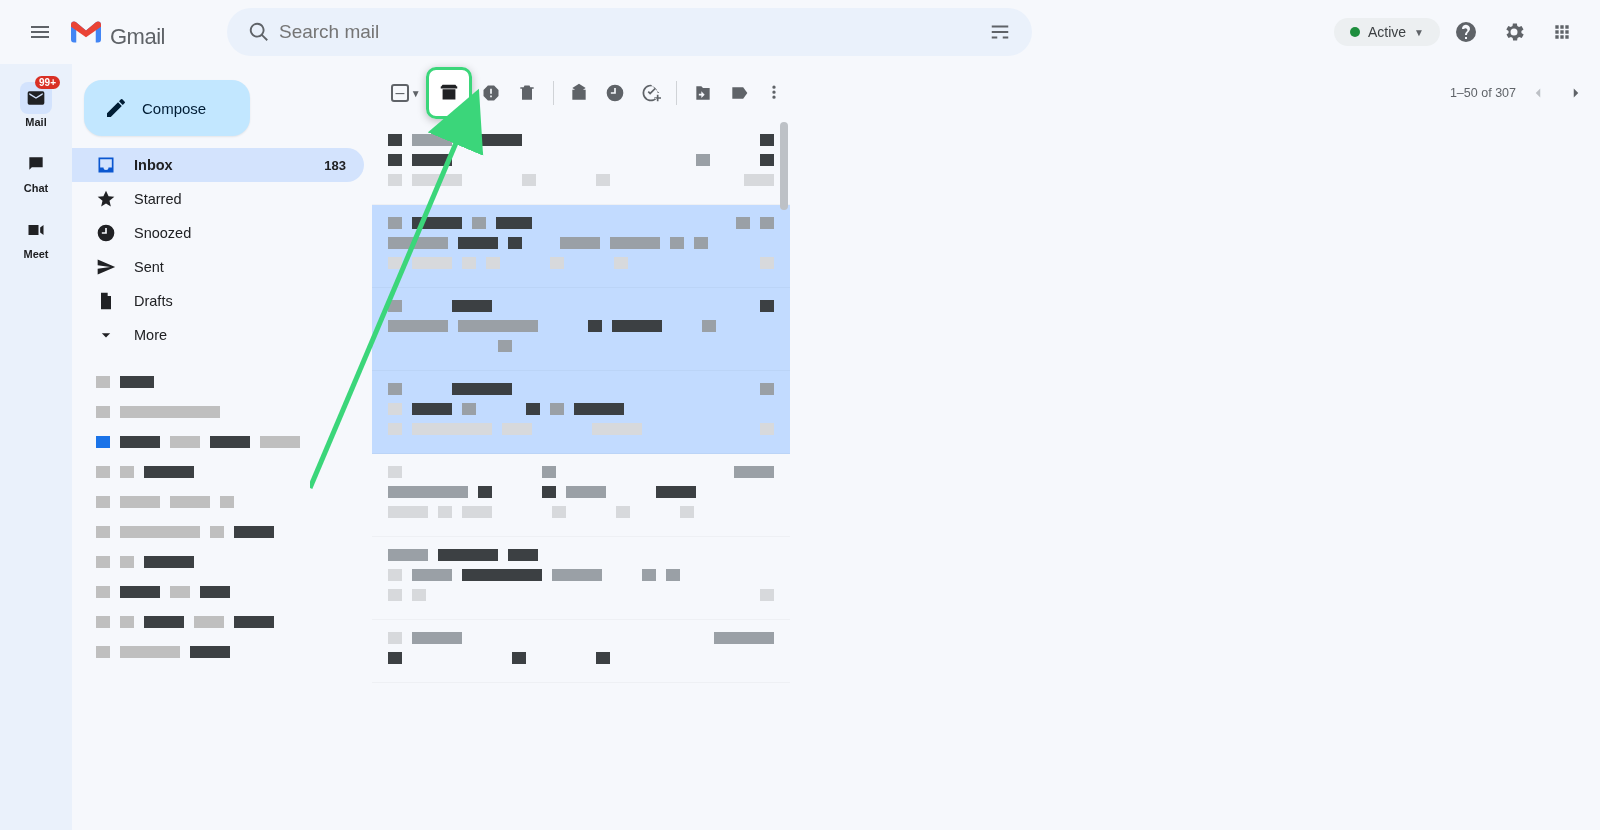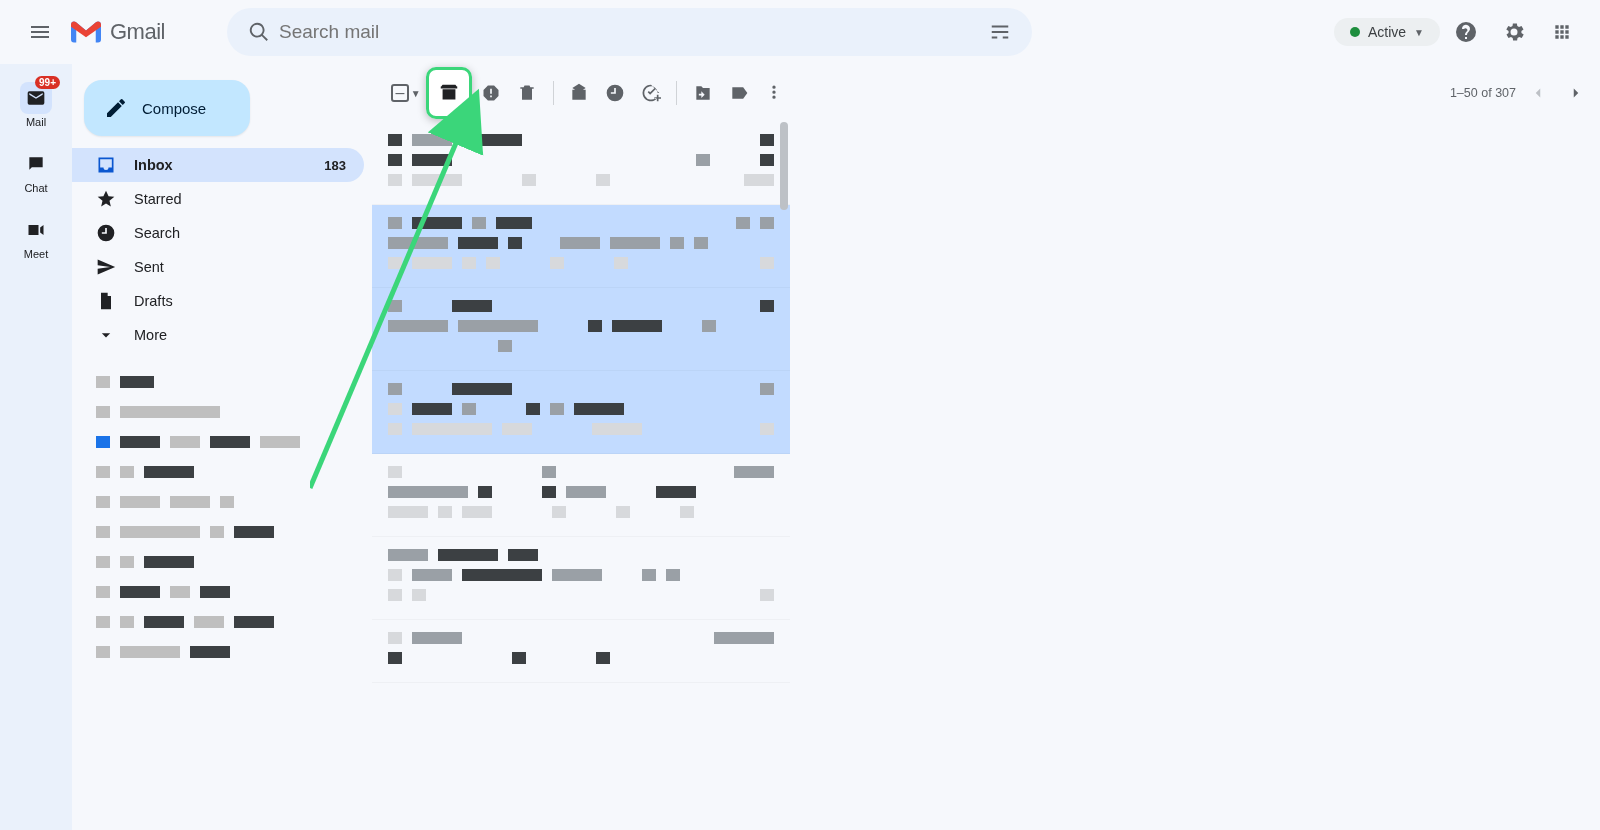--- a/index.html
+++ b/index.html
@@ -2,41 +2,41 @@
 <html><head>
 <meta charset="utf-8">
 <style>
   *{box-sizing:border-box;margin:0;padding:0;font-family:Arial,Helvetica,sans-serif;}
   html,body{height:100%;}
   body{width:1600px;height:830px;background:#f6f8fc;overflow:hidden;position:relative;}
 
   
   .header{display:flex;align-items:center;height:64px;padding:0 16px;background:#f6f8fc;}
   .hamburger{width:48px;height:48px;display:flex;align-items:center;justify-content:center;color:#5f6368;cursor:pointer;border-radius:50%;}
-  .logo{display:flex;align-items:center;gap:6px;margin-left:4px;}
+  .logo{display:flex;align-items:flex-end;gap:6px;margin-left:4px;}
   .logo svg{width:36px;height:36px;}
   .logo-text{font-size:22px;color:#5f6368;letter-spacing:-0.5px;}
   .search-wrap{margin-left:62px;display:flex;align-items:center;background:#eaf1fb;border-radius:32px;height:48px;width:805px;padding:0 12px;}
   .search-wrap .mag{width:40px;height:40px;display:flex;align-items:center;justify-content:center;color:#5f6368;cursor:pointer;}
   .search-input{flex:1;border:0;background:transparent;outline:0;font-size:19px;color:#5f6368;}
   .search-wrap .tune{width:40px;height:40px;display:flex;align-items:center;justify-content:center;color:#5f6368;cursor:pointer;}
   .status-pill{margin-left:40px;display:flex;align-items:center;gap:8px;background:#eceff1;border-radius:20px;padding:6px 16px;cursor:pointer;}
   .status-dot{width:10px;height:10px;border-radius:50%;background:#1e8e3e;}
   .status-pill .lbl{font-size:14px;color:#3c4043;}
   .status-pill .chev{color:#5f6368;font-size:10px;}
   .hdr-ic{width:44px;height:44px;display:flex;align-items:center;justify-content:center;color:#5f6368;cursor:pointer;border-radius:50%;margin-left:4px;}
   .hdr-right{margin-left:auto;display:flex;align-items:center;}
 
   
   .app{display:flex;height:calc(100% - 64px);}
   .rail{width:72px;background:#eaf1fb;display:flex;flex-direction:column;align-items:center;padding-top:12px;gap:8px;}
   .rail-item{display:flex;flex-direction:column;align-items:center;gap:2px;cursor:pointer;padding:6px 0;width:60px;position:relative;}
   .rail-ic{width:32px;height:32px;border-radius:8px;display:flex;align-items:center;justify-content:center;color:#202124;}
   .rail-item.active .rail-ic{background:#d3e3fd;}
-  .rail-lbl{font-size:11px;color:#202124;font-weight:400;}
+  .rail-lbl{font-size:11px;color:#202124;font-weight:700;}
   .badge{position:absolute;top:0;right:6px;background:#d93025;color:#fff;font-size:10px;font-weight:700;padding:1px 4px;border-radius:9px;}
 
   
   .sidebar{width:300px;padding:8px 8px 0 0;overflow:hidden;}
   .compose{display:flex;align-items:center;gap:14px;height:56px;width:166px;margin:8px 0 12px 12px;padding:0 20px;border-radius:18px;background:#c2e7ff;cursor:pointer;box-shadow:0 1px 2px rgba(0,0,0,0.08);}
   .compose .pen{width:24px;height:24px;color:#001d35;}
   .compose .ctxt{font-size:15px;color:#001d35;font-weight:500;}
   .nav{}
   .nav-item{display:flex;align-items:center;height:34px;border-radius:0 18px 18px 0;padding:0 18px 0 24px;cursor:pointer;}
   .nav-item.sel{background:#d3e3fd;}
@@ -202,21 +202,21 @@
             </svg>
           </span>
         <span class="ni-lbl">Starred</span>
       </div>
       <div class="nav-item">
         <span class="ni-ic">
             <svg viewBox="0 0 24 24" width="20" height="20">
               <path fill="currentColor" d="M12 2a10 10 0 1 0 0 20 10 10 0 0 0 0-20zm1 11H7v-2h4V6h2v7z"></path>
             </svg>
           </span>
-        <span class="ni-lbl">Search</span>
+        <span class="ni-lbl">Snoozed</span>
       </div>
       <div class="nav-item">
         <span class="ni-ic">
             <svg viewBox="0 0 24 24" width="20" height="20">
               <path fill="currentColor" d="M2 21 23 12 2 3v7l15 2-15 2v7z"></path>
             </svg>
           </span>
         <span class="ni-lbl">Sent</span>
       </div>
       <div class="nav-item">

